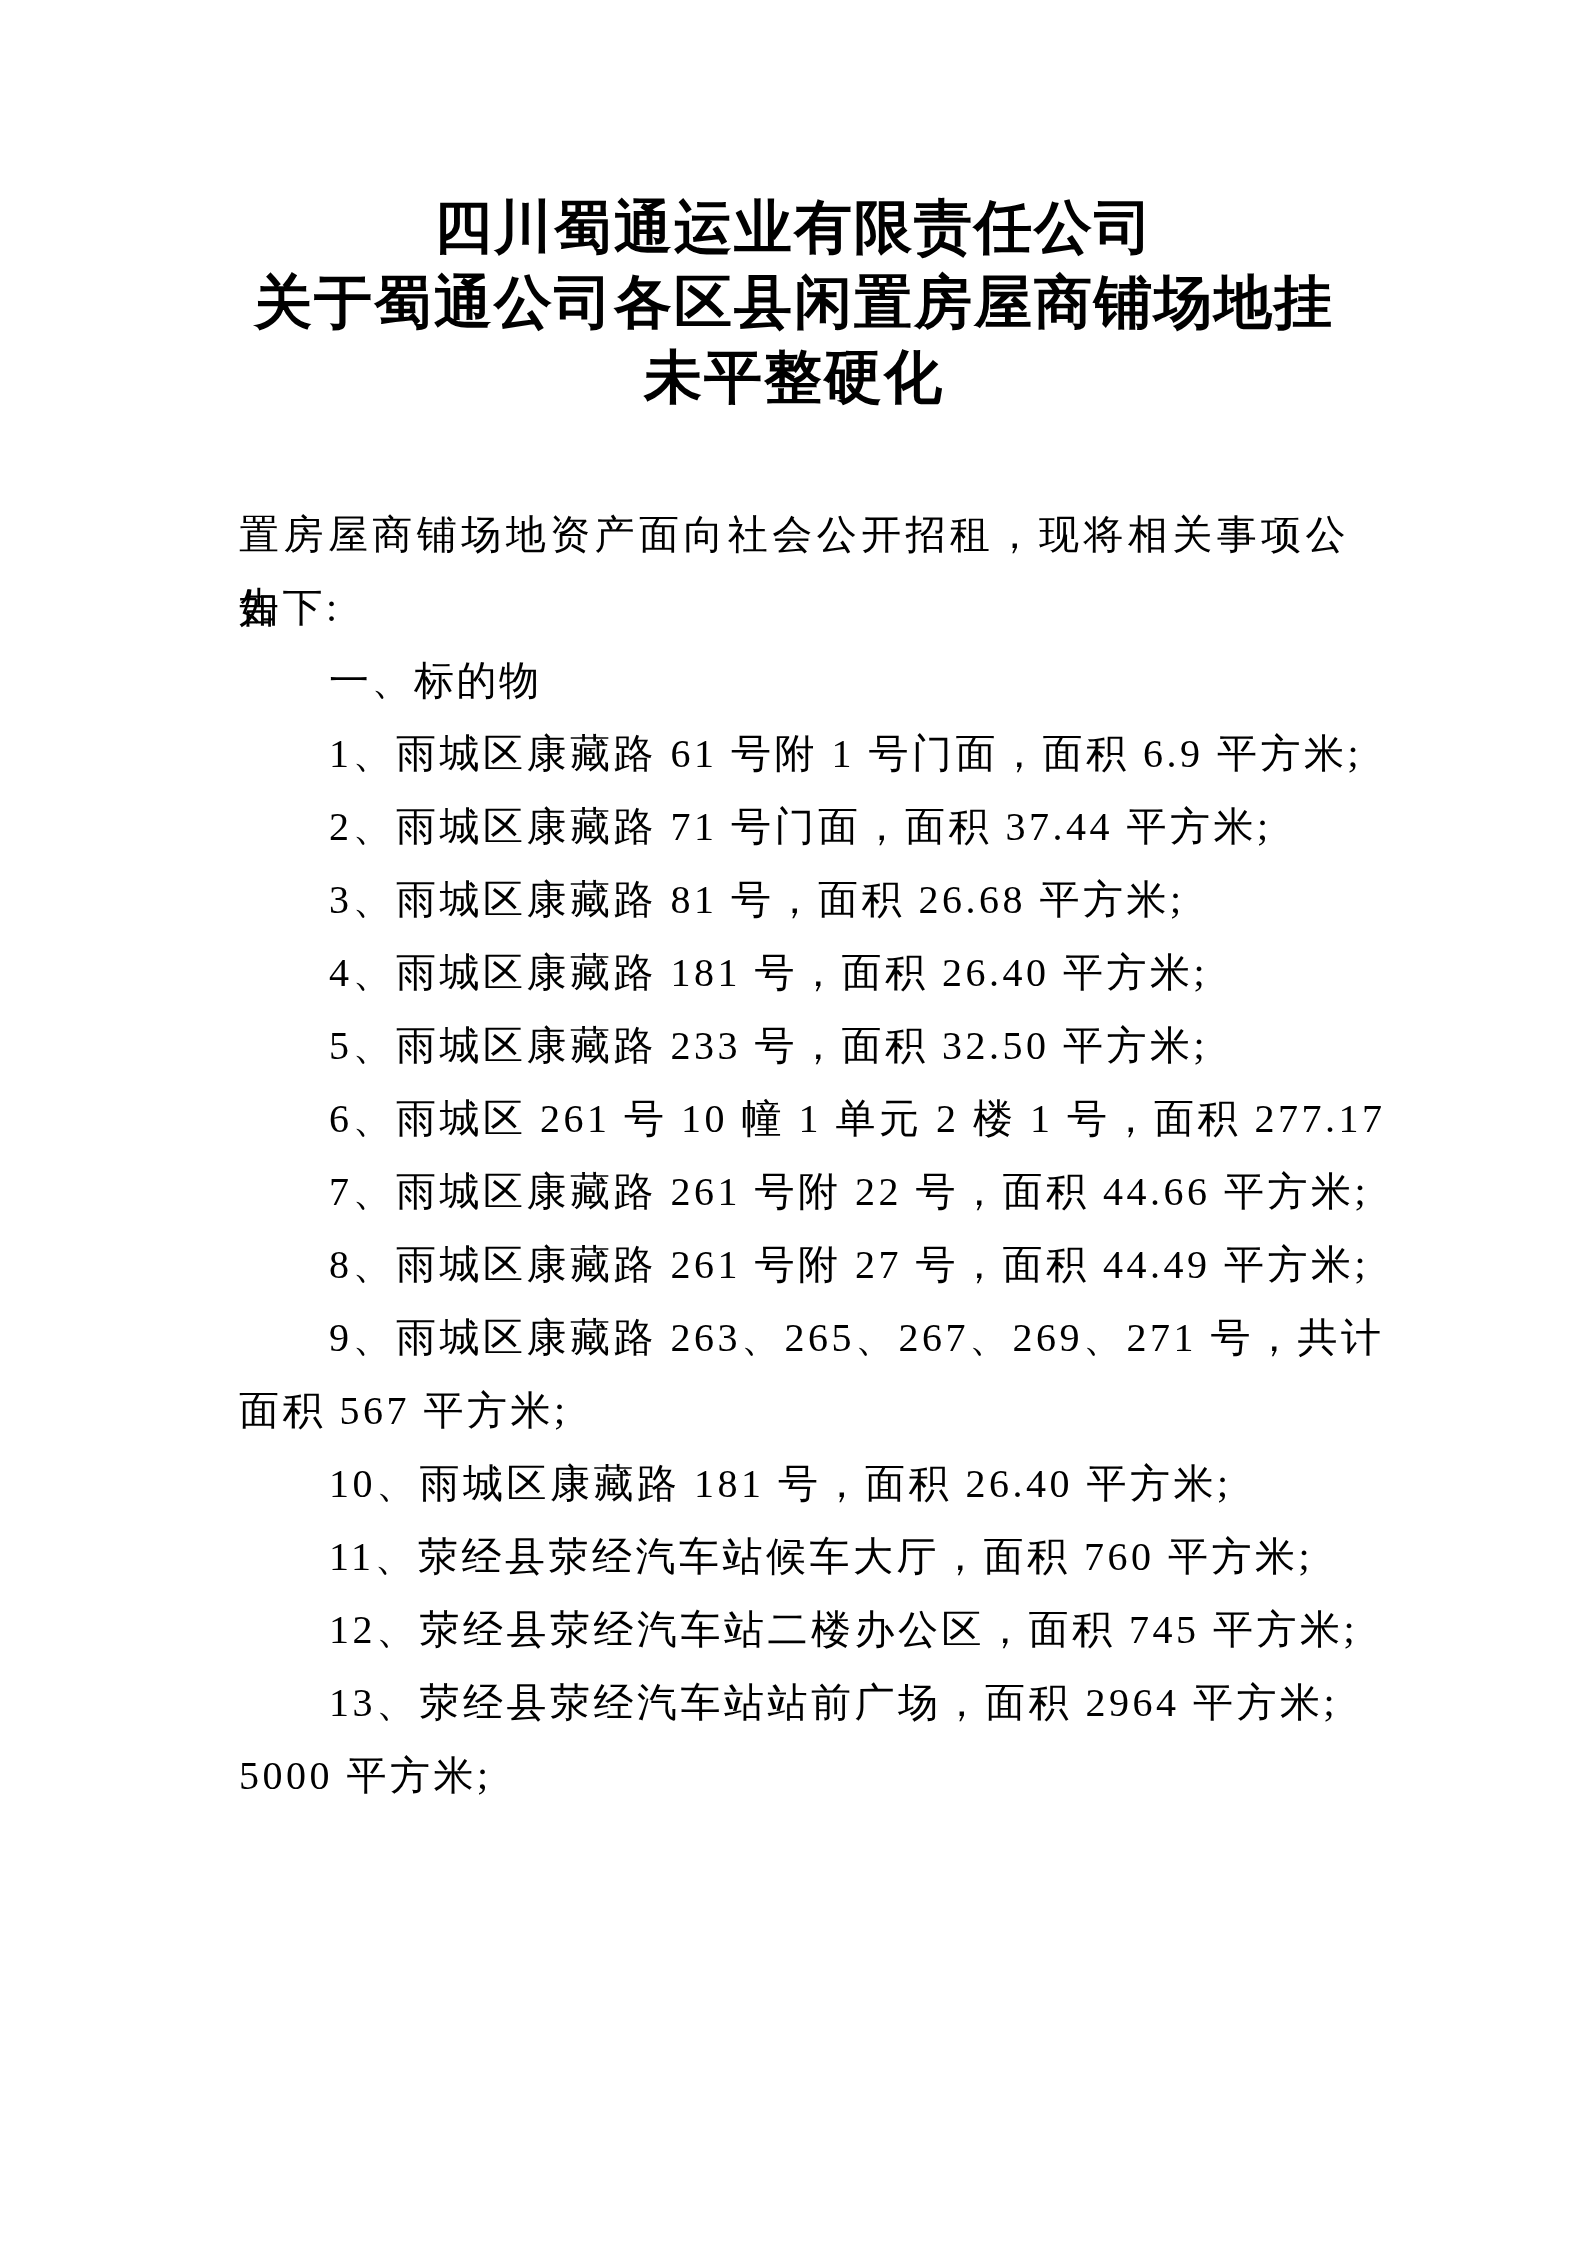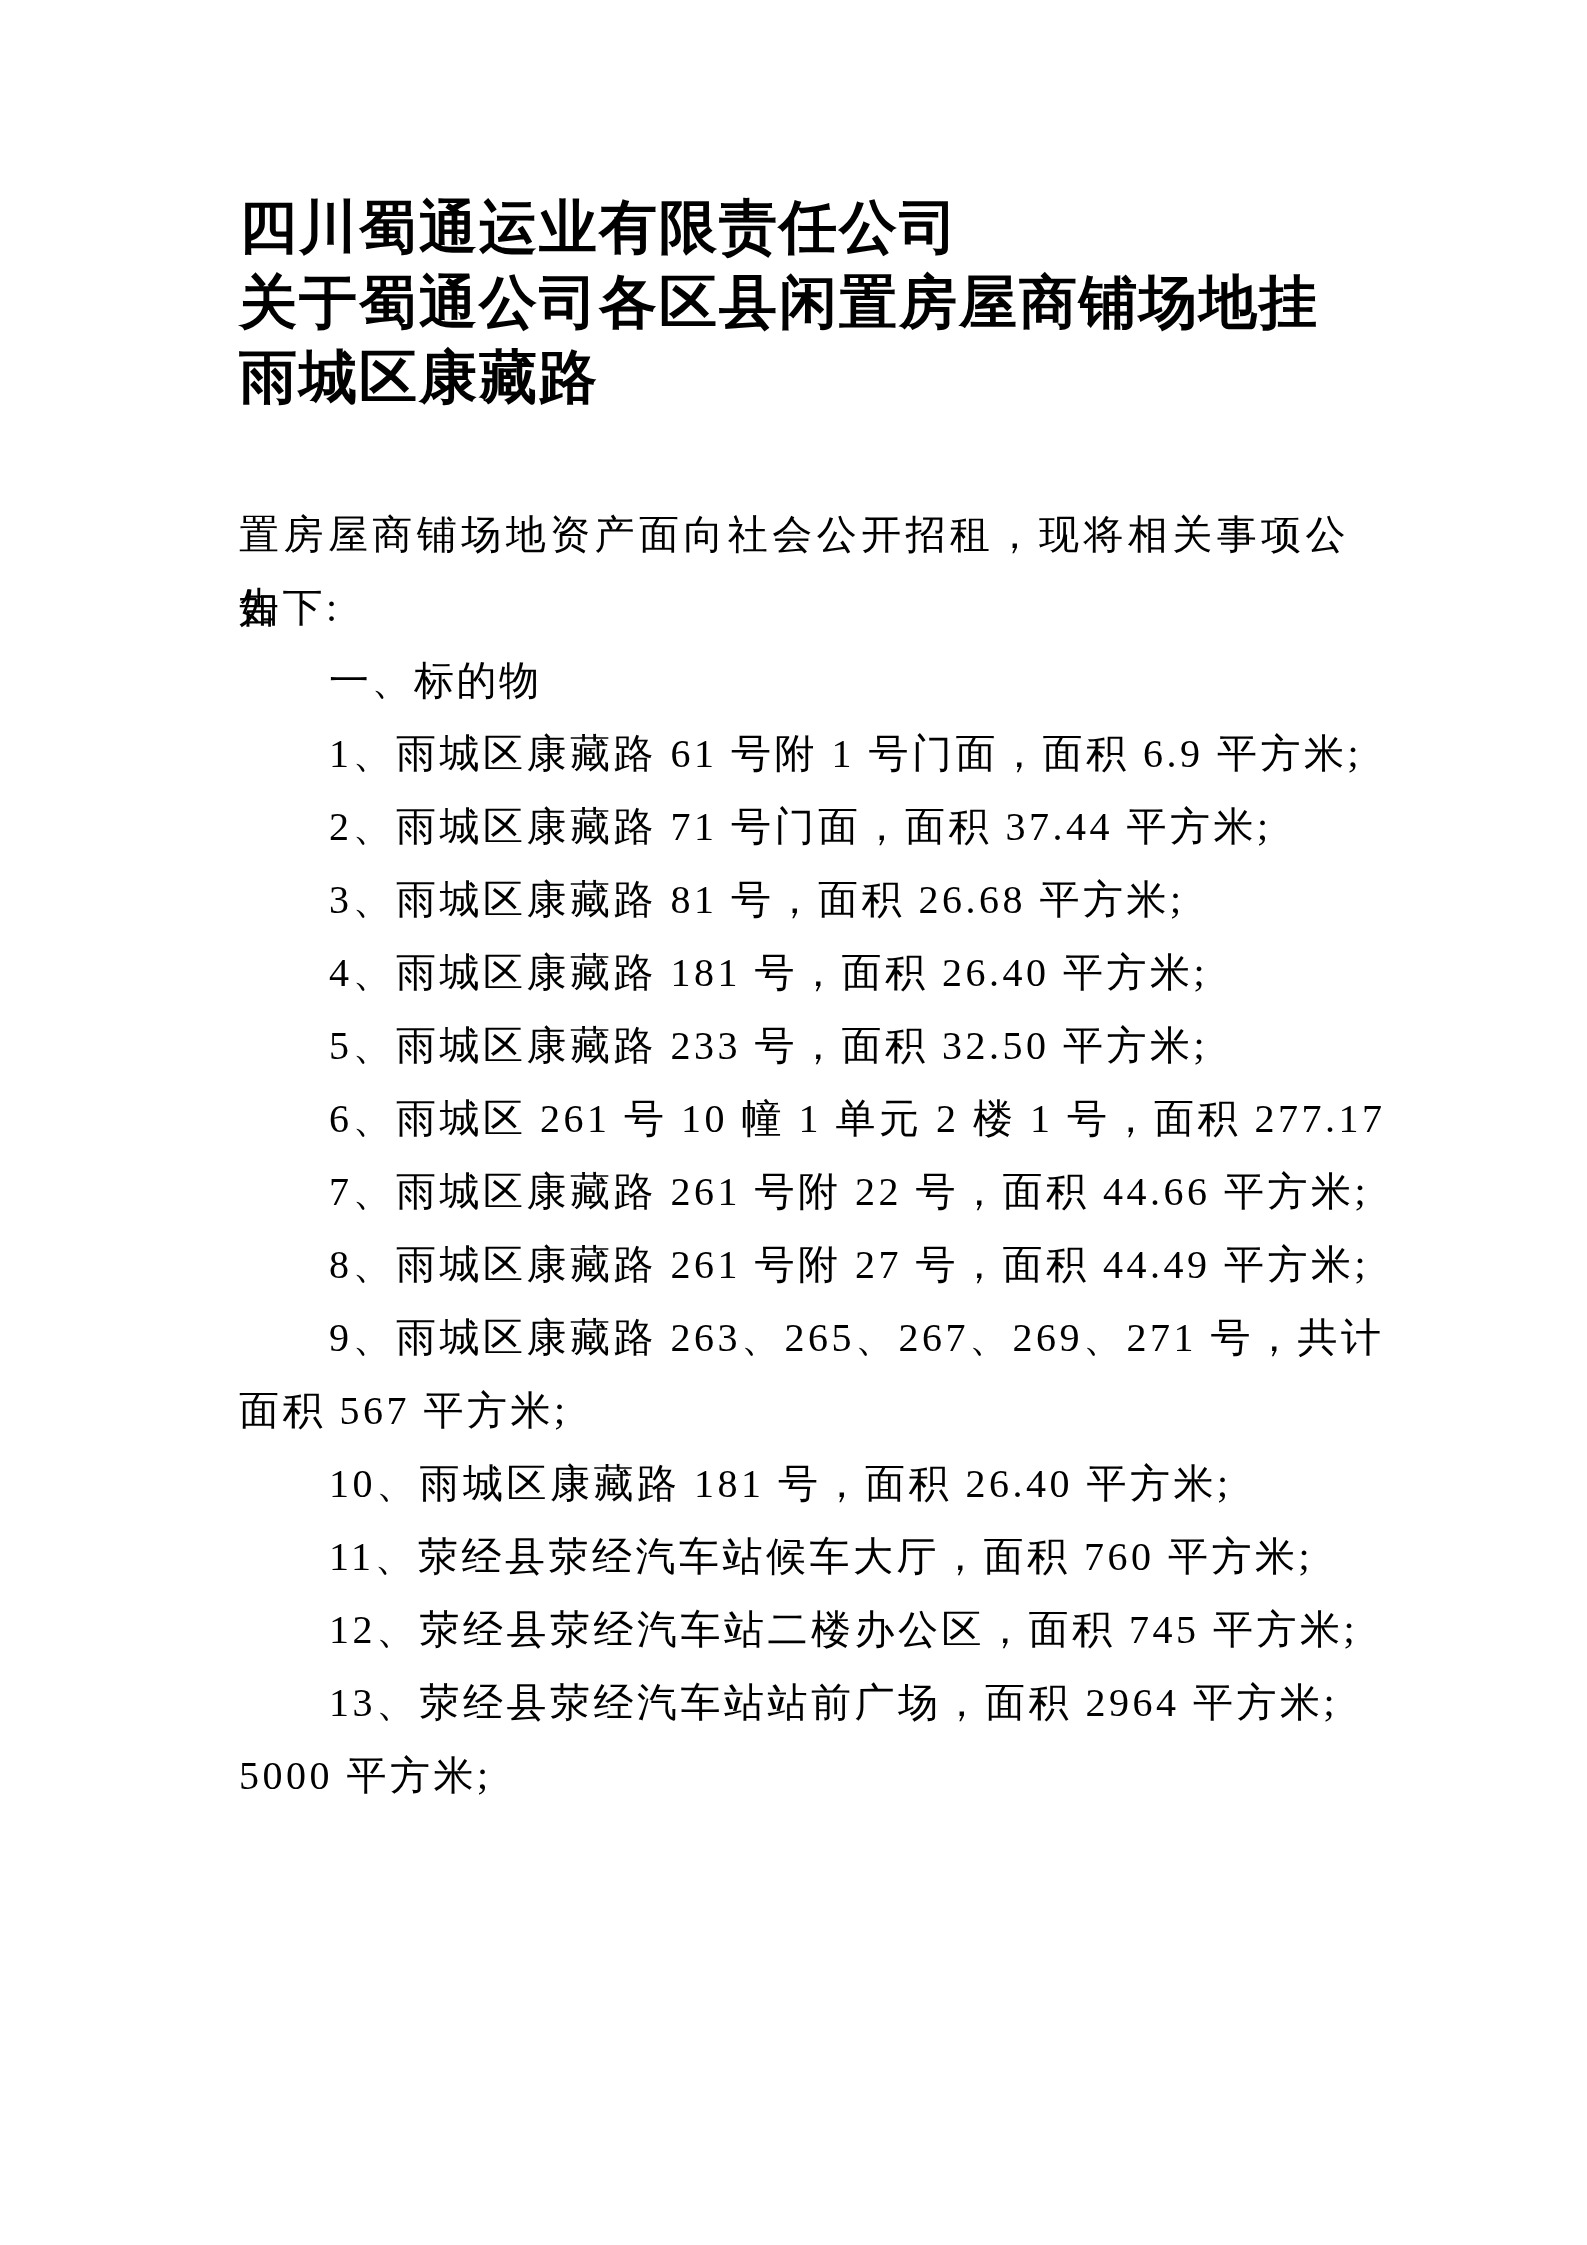--- a/index.html
+++ b/index.html
@@ -14,20 +14,21 @@
     background: #ffffff;
     color: #000000;
     font-family: "Liberation Serif", "DejaVu Serif", serif;
     overflow: hidden;
   }
   .title-block {
     position: absolute;
     left: 239px;
     top: 190px;
     width: 1110px;
+    text-align: center;
     font-weight: bold;
     font-size: 58px;
     line-height: 75px;
     letter-spacing: 2px;
   }
   .t {
     height: 75px;
     white-space: nowrap;
   }
   .body-block {
@@ -59,21 +60,21 @@
   }
 </style>
 </head>
 <body>
 
 <div class="page">
 
   <div class="title-block">
     <div class="t">四川蜀通运业有限责任公司</div>
     <div class="t">关于蜀通公司各区县闲置房屋商铺场地挂</div>
-    <div class="t">雨城区康藏路</div>
+    <div class="t">未平整硬化</div>
   </div>
 
   <div class="body-block">
     <div class="ln just">置房屋商铺场地资产面向社会公开招租，现将相关事项公告</div>
     <div class="ln">如下:</div>
 
     <div class="ln ind heading">一、标的物</div>
 
     <div class="ln ind">1、雨城区康藏路 61 号附 1 号门面，面积 6.9 平方米;</div>
     <div class="ln ind">2、雨城区康藏路 71 号门面，面积 37.44 平方米;</div>

